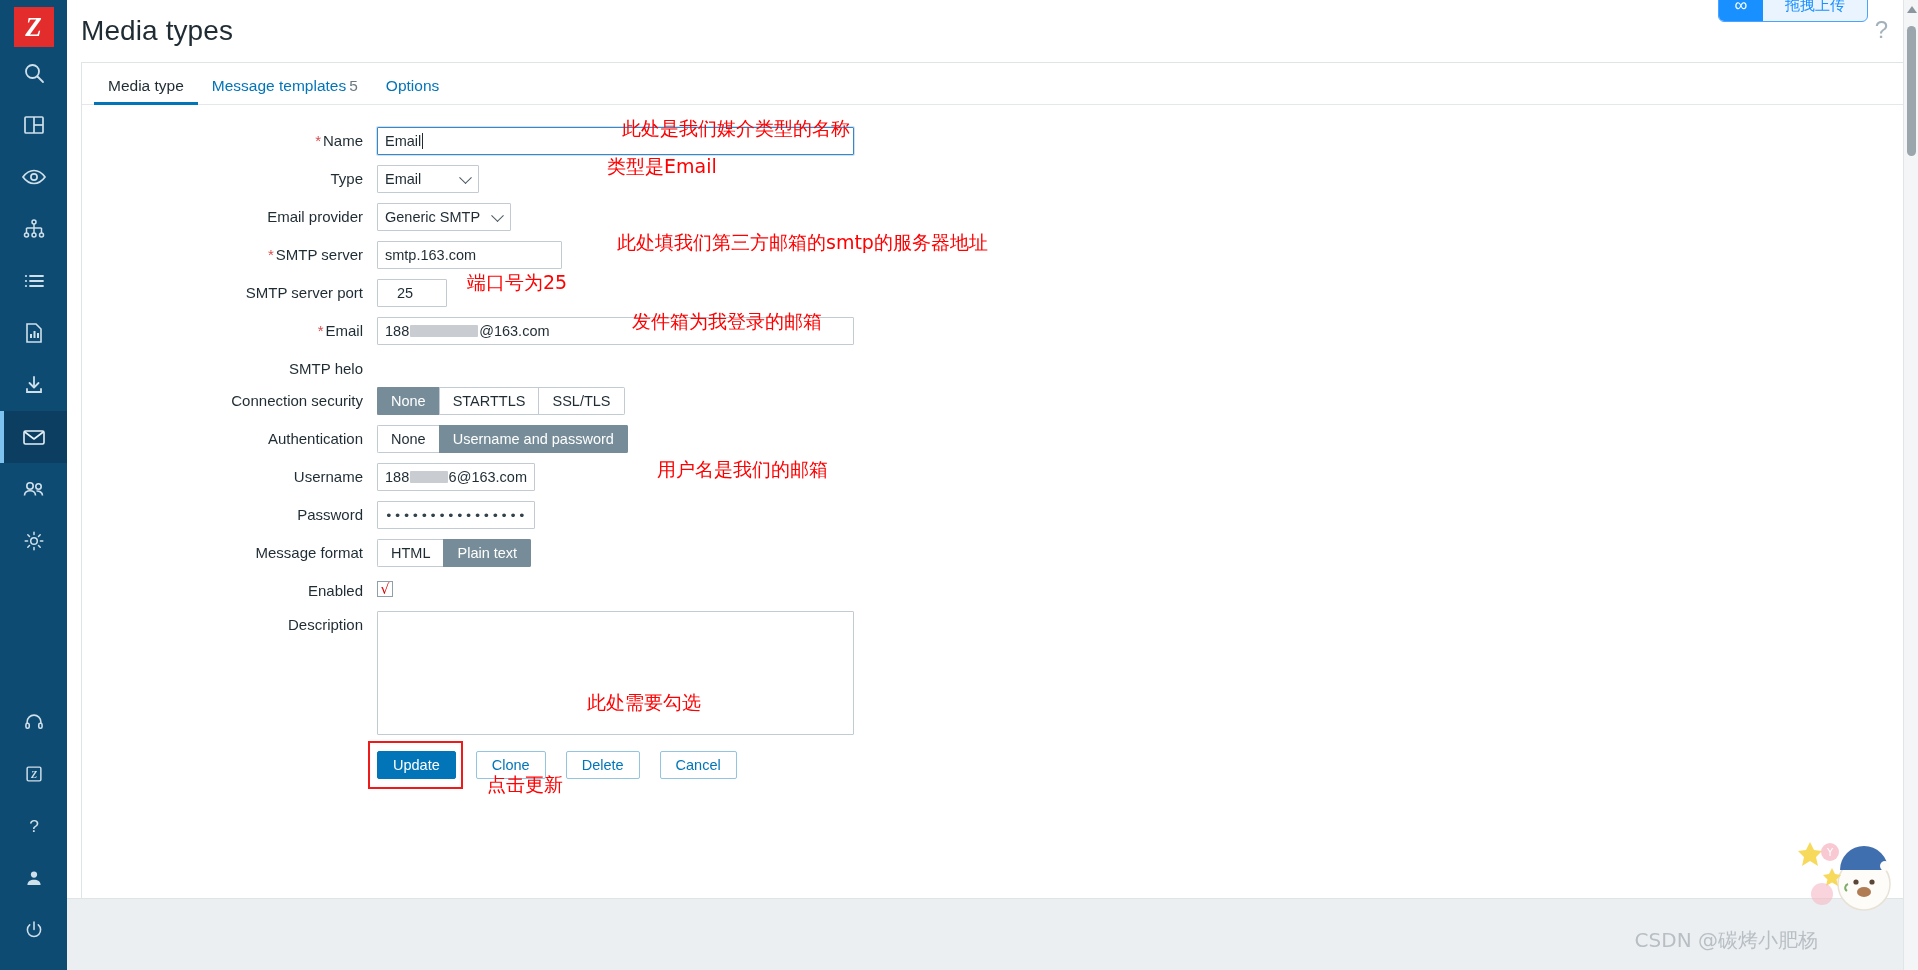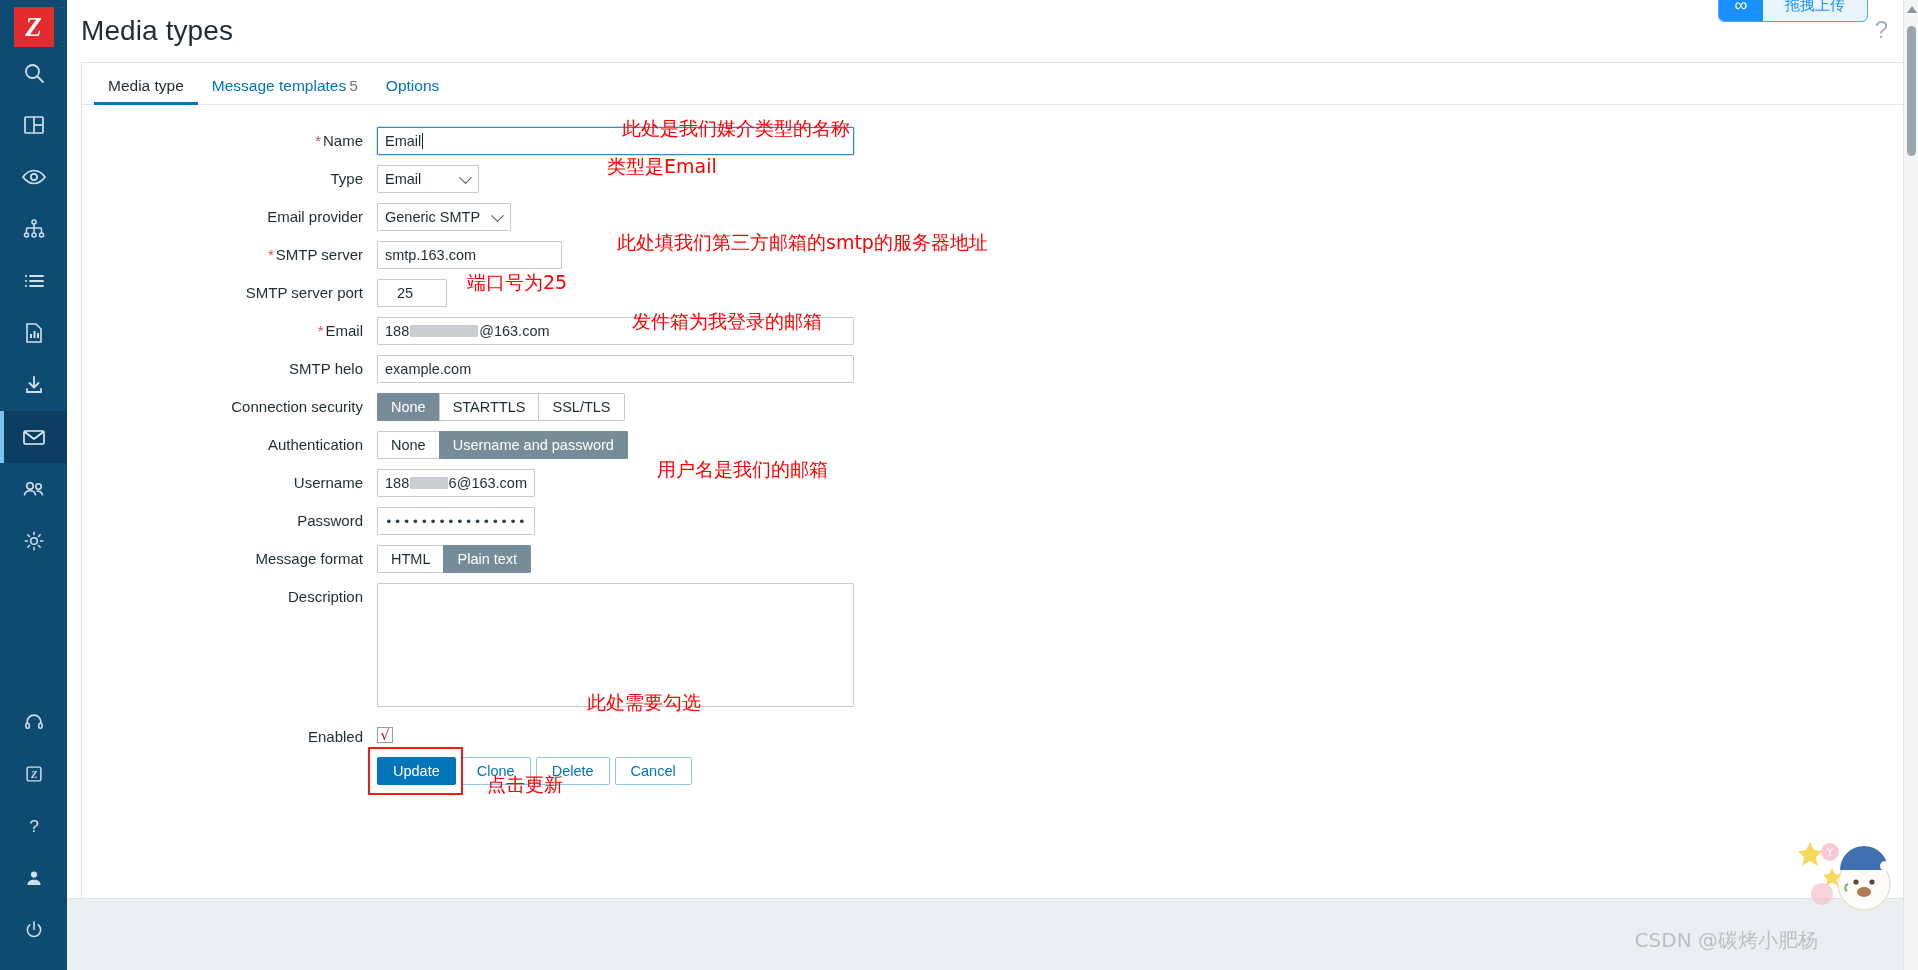--- a/index.html
+++ b/index.html
@@ -247,21 +247,21 @@
     align-items: center; justify-content: center;
     font-size: 14px;
     color: #d40000;
     line-height: 1;
     cursor: pointer;
     margin-top: 4px;
     font-family: "DejaVu Sans", sans-serif;
   }
 
   
-  .btnrow { display: flex; align-items: center; gap: 5px; position: relative; }
+  .btnrow { display: flex; align-items: center; gap: 20px; position: relative; }
   .btn {
     height: 28px;
     padding: 0 15px;
     font-size: 14.5px;
     border-radius: 2px;
     display: flex; align-items: center; justify-content: center;
     cursor: pointer;
     font-family: "Liberation Sans", sans-serif;
   }
   .btn-primary {
@@ -599,25 +599,20 @@
             <div class="fake-input w-wide">
               <span>188</span>
                 <span class="redact" style="width:68px;"></span>
                 <span>@163.com</span>
             </div>
           </div>
         </div>
 
         <div class="frow">
           <div class="flabel">SMTP helo</div>
-          <div class="fctl">
-            <div class="fake-input w-wide">
-                <span>example.com</span>
-              </div>
-          </div>
         </div>
 
         <div class="frow">
           <div class="flabel">Connection security</div>
           <div class="fctl">
             <div class="seg">
               <div class="segbtn on">None</div>
               <div class="segbtn">STARTTLS</div>
               <div class="segbtn">SSL/TLS</div>
             </div>
@@ -657,33 +652,33 @@
         <div class="frow">
           <div class="flabel">Message format</div>
           <div class="fctl">
             <div class="seg">
               <div class="segbtn">HTML</div>
               <div class="segbtn on">Plain text</div>
             </div>
           </div>
         </div>
 
-        <div class="frow" style="margin-bottom:16px;">
-          <div class="flabel">Description</div>
-          <div class="fctl">
-            <textarea class="d" placeholder="" style=""></textarea>
-          </div>
-        </div>
-
         <div class="frow" style="margin-bottom:12px;">
           <div class="flabel">Enabled</div>
           <div class="fctl">
             <span class="chk">
                 <span>√</span>
               </span>
+          </div>
+        </div>
+
+        <div class="frow" style="margin-bottom:16px;">
+          <div class="flabel">Description</div>
+          <div class="fctl">
+            <textarea class="d" placeholder="" style=""></textarea>
           </div>
         </div>
 
         <div class="frow">
           <div class="flabel"></div>
           <div class="fctl">
             <div class="btnrow">
               <div class="hl-box"></div>
               <div class="btn btn-primary">Update</div>
               <div class="btn btn-ghost">Clone</div>

